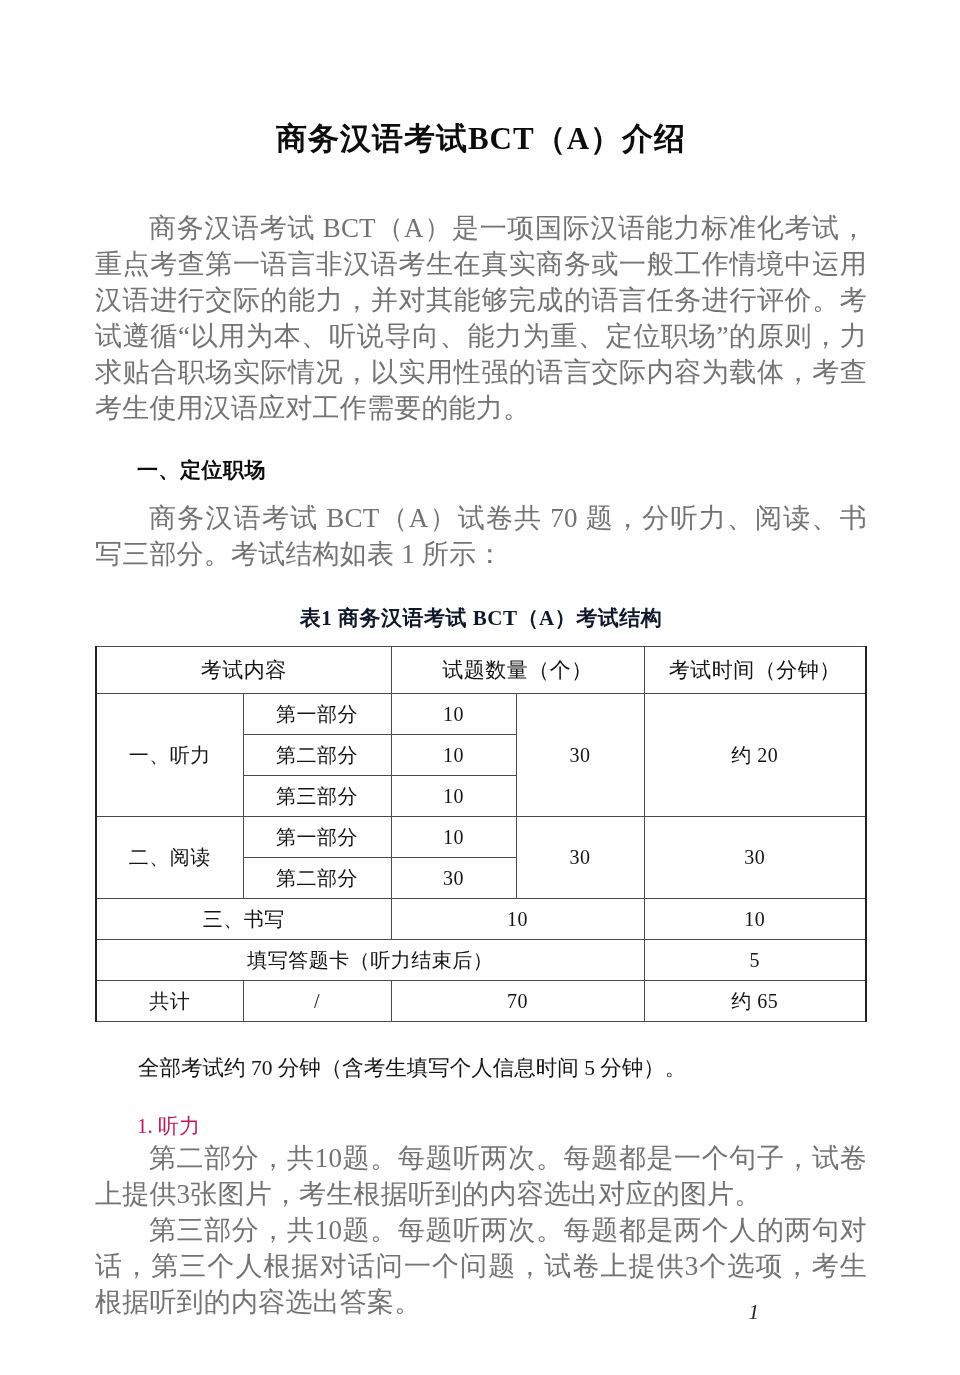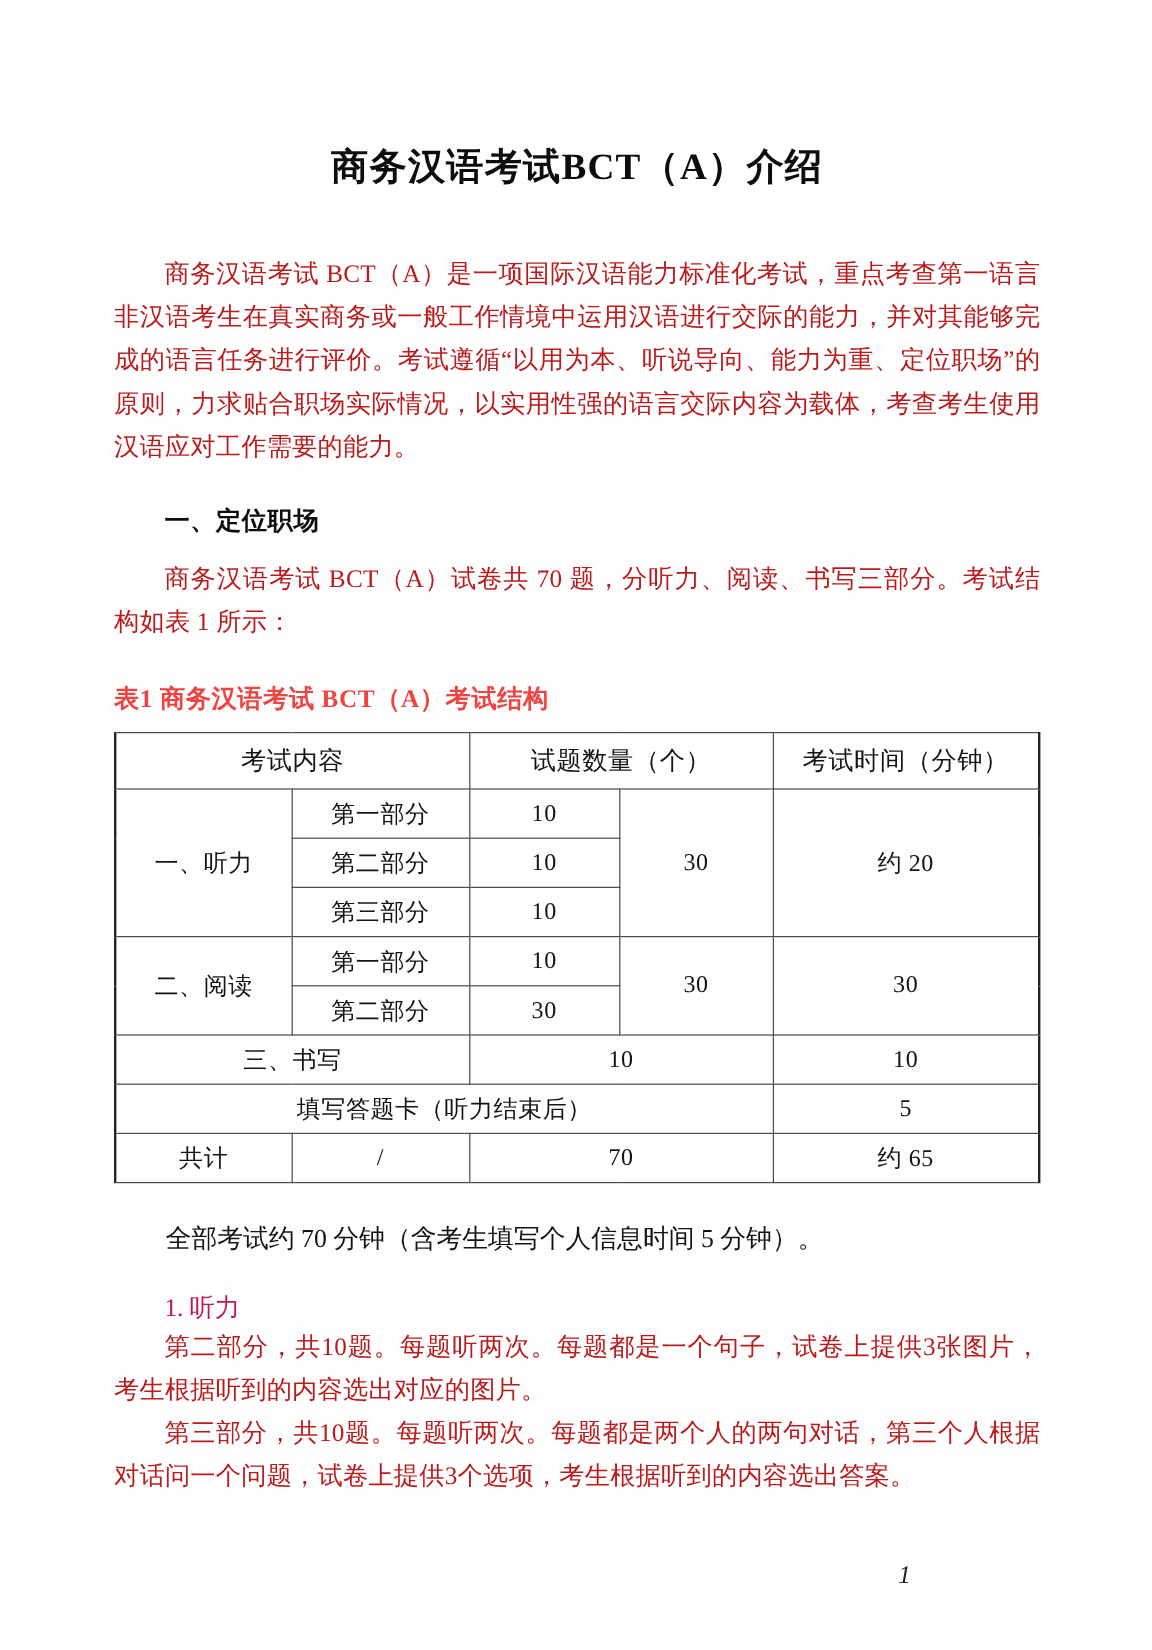--- a/index.html
+++ b/index.html
@@ -37,26 +37,26 @@
     font-size: 31px;
     font-weight: 700;
     letter-spacing: 1px;
     color: #0d0d0d;
     font-family: "Liberation Serif", "DejaVu Serif", serif;
   }
 
   
   .para {
     margin: 0;
-    font-size: 21px;
+    font-size: 27px;
     line-height: 36px;
     text-align: justify;
     text-justify: inter-ideograph;
     text-indent: 2em;
-    color: #b91c1c;
+    color: #737373;
     letter-spacing: 0.2px;
   }
   .para.intro { margin-top: 50px; }
   .para.tight { text-indent: 2em; }
 
   
   .sec-heading {
     margin: 0;
     padding-top: 30px;
     font-size: 21px;
@@ -73,23 +73,24 @@
     text-indent: 2em;
     color: #be185d;
   }
   .after-heading { margin-top: 16px; }
 
   
   .table-caption {
     margin: 0;
     padding-top: 32px;
     padding-bottom: 14px;
+    text-align: center;
     font-size: 21px;
     font-weight: 700;
-    color: #ef4444;
+    color: #0f172a;
     letter-spacing: 0.5px;
   }
 
   
   table.struct {
     border-collapse: collapse;
     width: 770px;
     table-layout: fixed;
     font-size: 20px;
     color: #141414;

